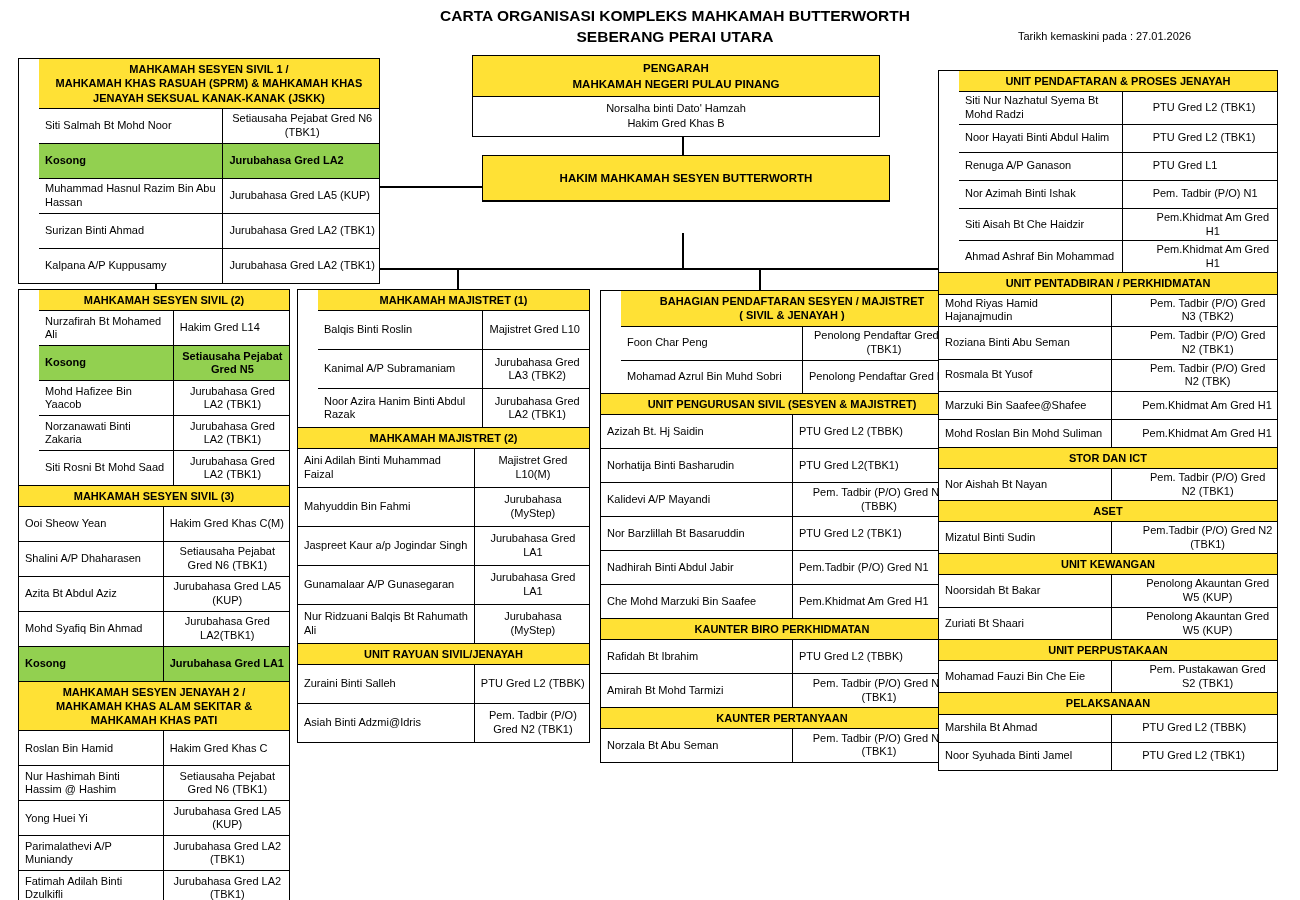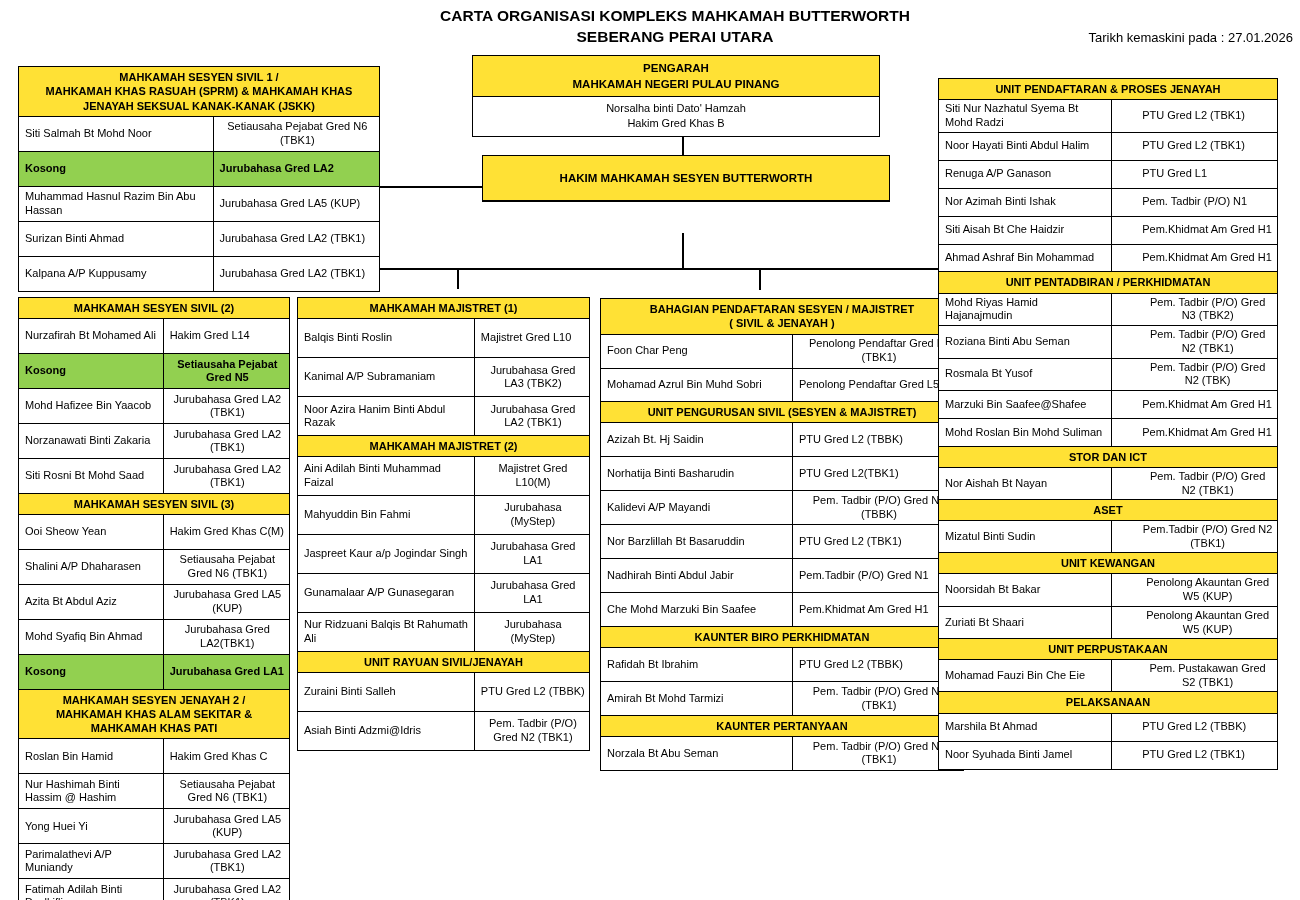--- a/index.html
+++ b/index.html
@@ -1,26 +1,26 @@
 <!DOCTYPE html>
 <html style="--yellow: #FFE135; --green: #92D050;"><head>
 <meta charset="utf-8">
 <style>
   html,body{margin:0;padding:0;background:#ffffff;}
   body{font-family:"Liberation Sans", sans-serif; color:#000;}
   #canvas{position:relative;width:1300px;height:900px;background:#fff;overflow:hidden;}
 
   
   .title-block{position:absolute;left:300px;top:6px;width:750px;text-align:center;font-weight:bold;font-size:15.5px;line-height:1.35;}
-  .updated{position:absolute;left:1018px;top:30px;width:275px;font-size:13px;text-align:right;}
+  .updated{position:absolute;left:1018px;top:30px;width:275px;font-size:11px;text-align:left;}
 
   
   .col{position:absolute;}
   .section{border:1.5px solid #000;margin-top:-1.5px;background:#fff;}
-  .section:first-child{margin-top:8px;}
+  .section:first-child{margin-top:0;padding-left:20px;}
   .sec-header{background:var(--yellow,#FFE135);font-weight:bold;text-align:center;font-size:11px;line-height:1.3;padding:3px 2px;white-space:pre-line;}
   .row{display:flex;border-top:1.5px solid #000;align-items:stretch;}
   .cell{display:flex;align-items:center;padding:2px 4px 2px 6px;font-size:11px;line-height:1.25;white-space:pre-line;}
   .cell.name{border-right:1.5px solid #000;}
   .cell.role{flex:1;text-align:center;}
   .row.vacant{background:var(--green,#92D050);}
   .row.vacant .cell{font-weight:bold;}
 
   
   .c-topleft{left:18px;top:58px;width:362px;}

